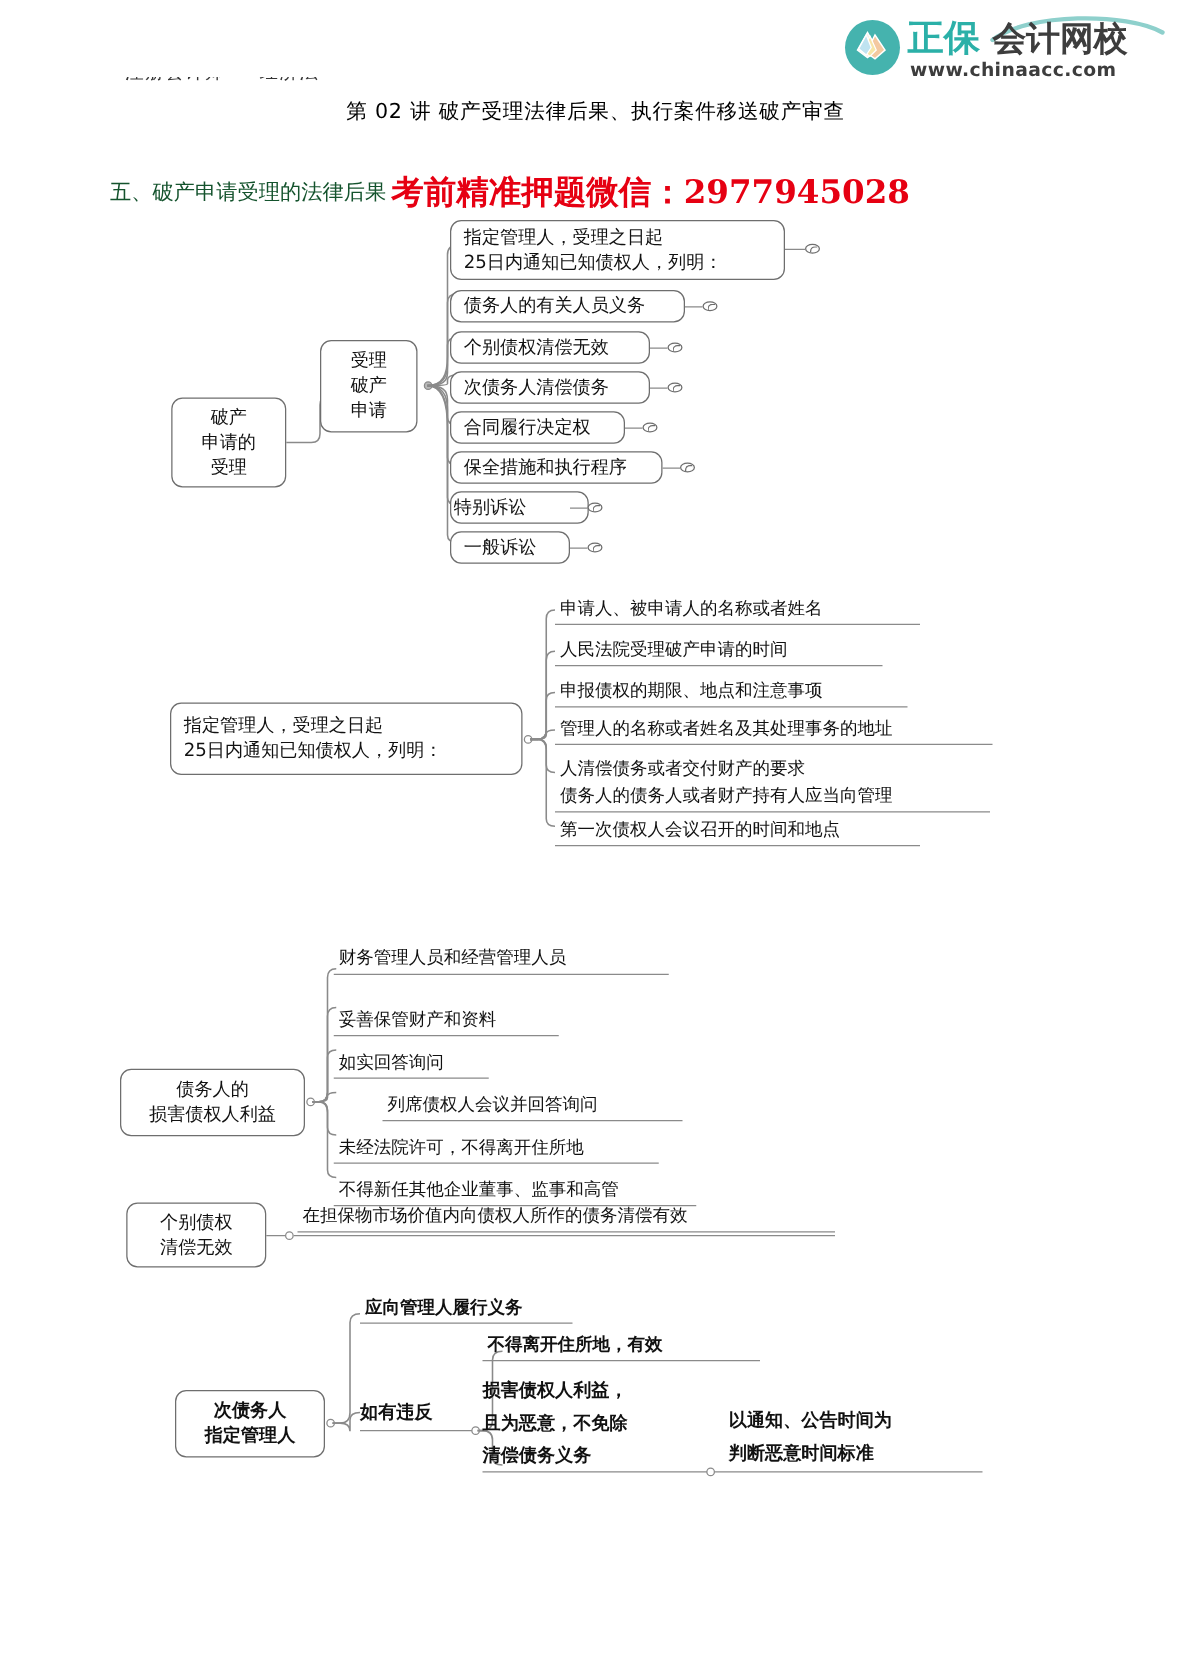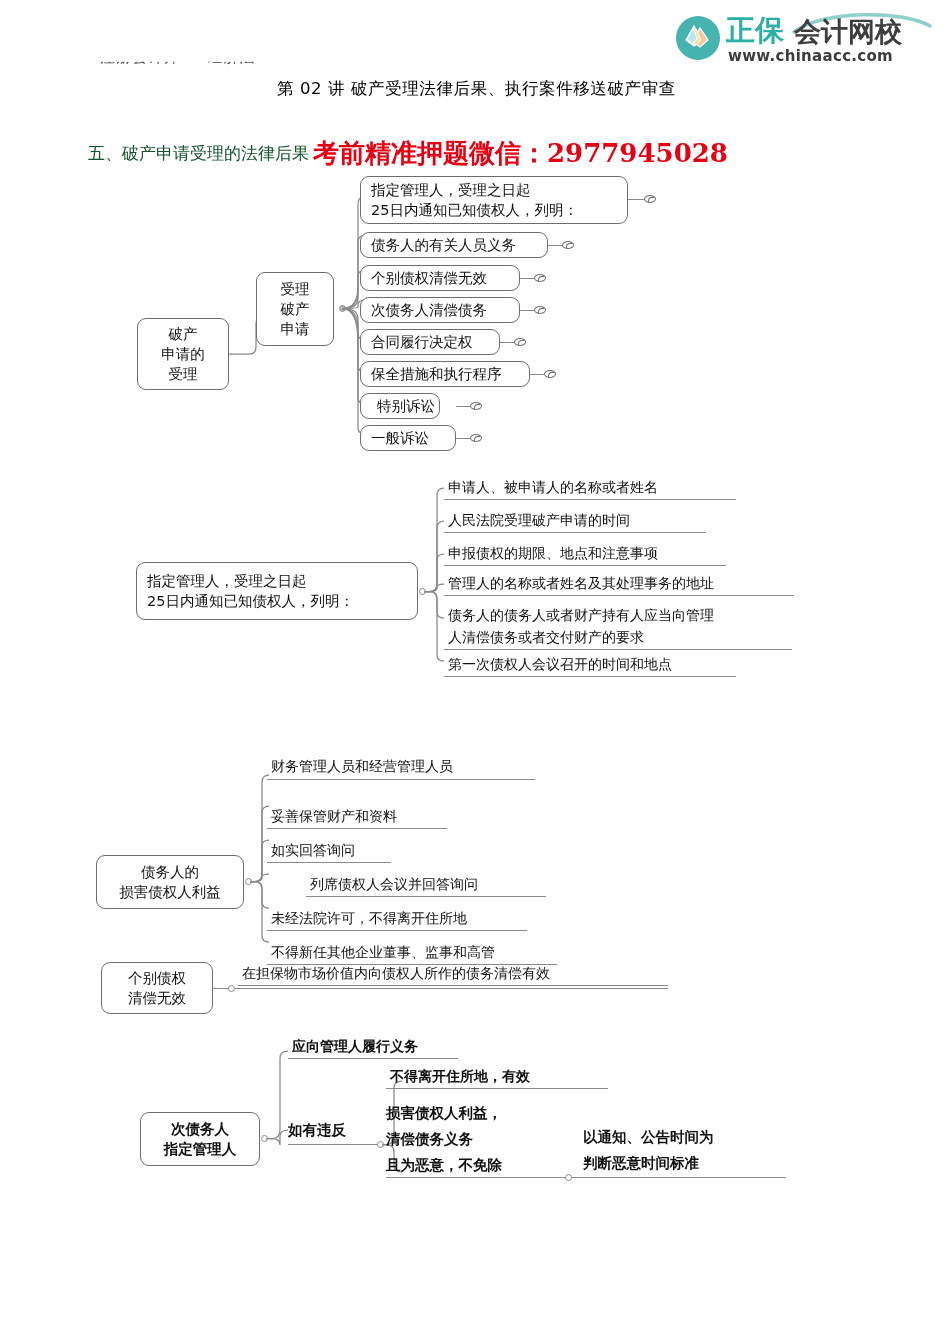--- a/index.html
+++ b/index.html
@@ -175,21 +175,21 @@
   </div>
   <div class="hline" style="left:500px;top:342px;width:14px;"></div>
   <div class="collapse" style="left:514px;top:338px;"></div>
 
   <div class="node left" style="left:360px;top:361px;width:170px;height:26px;padding:0 10px;">
     <span class="ln">保全措施和执行程序</span>
   </div>
   <div class="hline" style="left:530px;top:374px;width:14px;"></div>
   <div class="collapse" style="left:544px;top:370px;"></div>
 
-  <div class="node left" style="left:360px;top:393px;width:80px;height:26px;padding:0 16px;">
+  <div class="node left" style="left:360px;top:393px;width:111px;height:26px;padding:0 2px;">
     <span class="ln">特别诉讼</span>
   </div>
   <div class="hline" style="left:456px;top:406px;width:14px;"></div>
   <div class="collapse" style="left:470px;top:402px;"></div>
 
   <div class="node left" style="left:360px;top:425px;width:96px;height:26px;padding:0 10px;">
     <span class="ln">一般诉讼</span>
   </div>
   <div class="hline" style="left:456px;top:438px;width:14px;"></div>
   <div class="collapse" style="left:470px;top:434px;"></div>
@@ -217,22 +217,22 @@
   <div class="uline" style="left:444px;top:510px;width:262px;">
     <span>人民法院受理破产申请的时间</span>
   </div>
   <div class="uline" style="left:444px;top:543px;width:282px;">
     <span>申报债权的期限、地点和注意事项</span>
   </div>
   <div class="uline" style="left:444px;top:573px;width:350px;">
     <span>管理人的名称或者姓名及其处理事务的地址</span>
   </div>
   <div class="uline two" style="left:444px;top:604px;width:348px;line-height:22px;">
+    <span style="display:block;">人清偿债务或者交付财产的要求</span>
     <span style="display:block;">债务人的债务人或者财产持有人应当向管理</span>
-    <span style="display:block;">人清偿债务或者交付财产的要求</span>
   </div>
   <div class="uline" style="left:444px;top:654px;width:292px;">
     <span>第一次债权人会议召开的时间和地点</span>
   </div>
 </div>
 
 <div>
   <div class="node" style="left:96px;top:855px;width:148px;height:54px;">
     <span class="ln">债务人的</span>
     <span class="ln">损害债权人利益</span>
@@ -306,22 +306,22 @@
     <path d="M0,74.5 L4,74.5 Q12,74.5 12,66 L12,18 Q12,11 20,11"></path>
     <path d="M0,74.5 L4,74.5 Q12,74.5 12,82 L12,96 Q12,102 20,102"></path>
   </svg>
 
   <div class="uline bold" style="left:386px;top:1066px;width:222px;">
     <span>不得离开住所地，有效</span>
   </div>
 
   <div class="plain bold" style="left:386px;top:1100px;line-height:26px;white-space:normal;width:200px;">
     <span style="display:block;">损害债权人利益，</span>
+    <span style="display:block;">且为恶意，不免除</span>
     <span style="display:block;">清偿债务义务</span>
-    <span style="display:block;">且为恶意，不免除</span>
   </div>
   <div class="hline" style="left:386px;top:1177px;width:400px;"></div>
   <div class="dot" style="left:565px;top:1174px;"></div>
 
   <div class="plain bold" style="left:583px;top:1124px;line-height:26px;white-space:normal;width:190px;">
     <span style="display:block;">以通知、公告时间为</span>
     <span style="display:block;">判断恶意时间标准</span>
   </div>
 </div>
 

